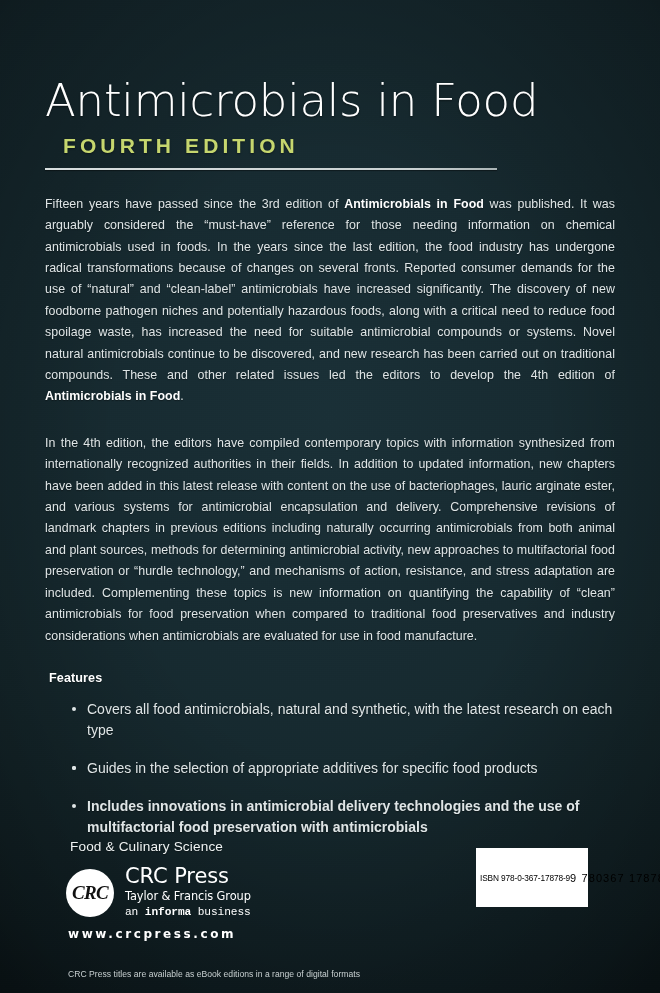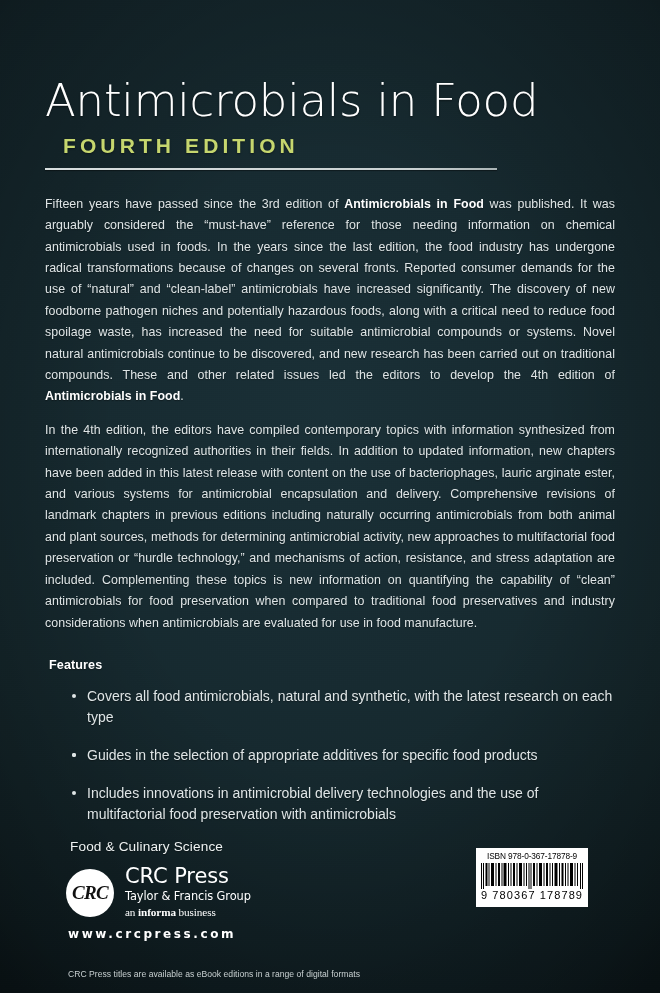--- a/index.html
+++ b/index.html
@@ -79,21 +79,21 @@
   .blurb {
     font-size: 12.4px;
     line-height: 21.4px;
     text-align: justify;
     color: #dfe5e6;
     margin: 0;
     letter-spacing: 0.05px;
     text-shadow: 0 1px 1px rgba(0,0,0,0.35);
   }
   .blurb.first { margin-top: 24px; }
-  .blurb.second { margin-top: 12px; }
+  .blurb.second { margin-top: 25px; }
   .blurb b { font-weight: 700; color: #ffffff; }
 
   
   .features-heading {
     font-size: 12.6px;
     font-weight: 700;
     color: #ffffff;
     margin: 24px 0 0 4px;
     letter-spacing: 0.1px;
     text-shadow: 0 1px 1px rgba(0,0,0,0.35);
@@ -106,21 +106,21 @@
   ul.features li {
     position: relative;
     font-size: 14px;
     line-height: 21px;
     color: #dfe5e6;
     padding-left: 15px;
     margin-bottom: 17px;
     max-width: 540px;
     text-shadow: 0 1px 1px rgba(0,0,0,0.35);
   }
-  ul.features li:last-child { margin-bottom: 0; }
+  ul.features li:last-child { margin-bottom: 0; font-weight: bold; }
   ul.features li .dot {
     position: absolute;
     left: 0;
     top: 8px;
     width: 4px;
     height: 4px;
     border-radius: 50%;
     background: #dfe5e6;
   }
 
@@ -181,21 +181,21 @@
   .taylor {
     font-family: "DejaVu Sans", sans-serif;
     font-weight: 400;
     font-size: 11.4px;
     line-height: 15px;
     color: #ffffff;
     margin-top: 2px;
     letter-spacing: -0.1px;
   }
   .informa {
-    font-family: Liberation Serif, serif;
+    font-family: Liberation Mono, monospace;
     font-size: 11.2px;
     line-height: 15px;
     color: #ffffff;
     margin-top: 1px;
     letter-spacing: -0.1px;
   }
   .informa b { font-weight: 700; }
   .crc-url {
     font-family: "DejaVu Sans", sans-serif;
     font-weight: 700;
@@ -218,21 +218,20 @@
   .barcode-box {
     position: absolute;
     right: 72px;
     top: 15px;
     width: 112px;
     height: 59px;
     background: #ffffff;
     padding: 3px 4px 2px 4px;
     box-sizing: border-box;
     display: flex;
-    flex-direction: column;
     align-items: center;
   }
   .isbn-text {
     font-family: "Liberation Sans", sans-serif;
     font-size: 8.3px;
     color: #000000;
     letter-spacing: -0.12px;
     line-height: 10px;
     white-space: nowrap;
   }

